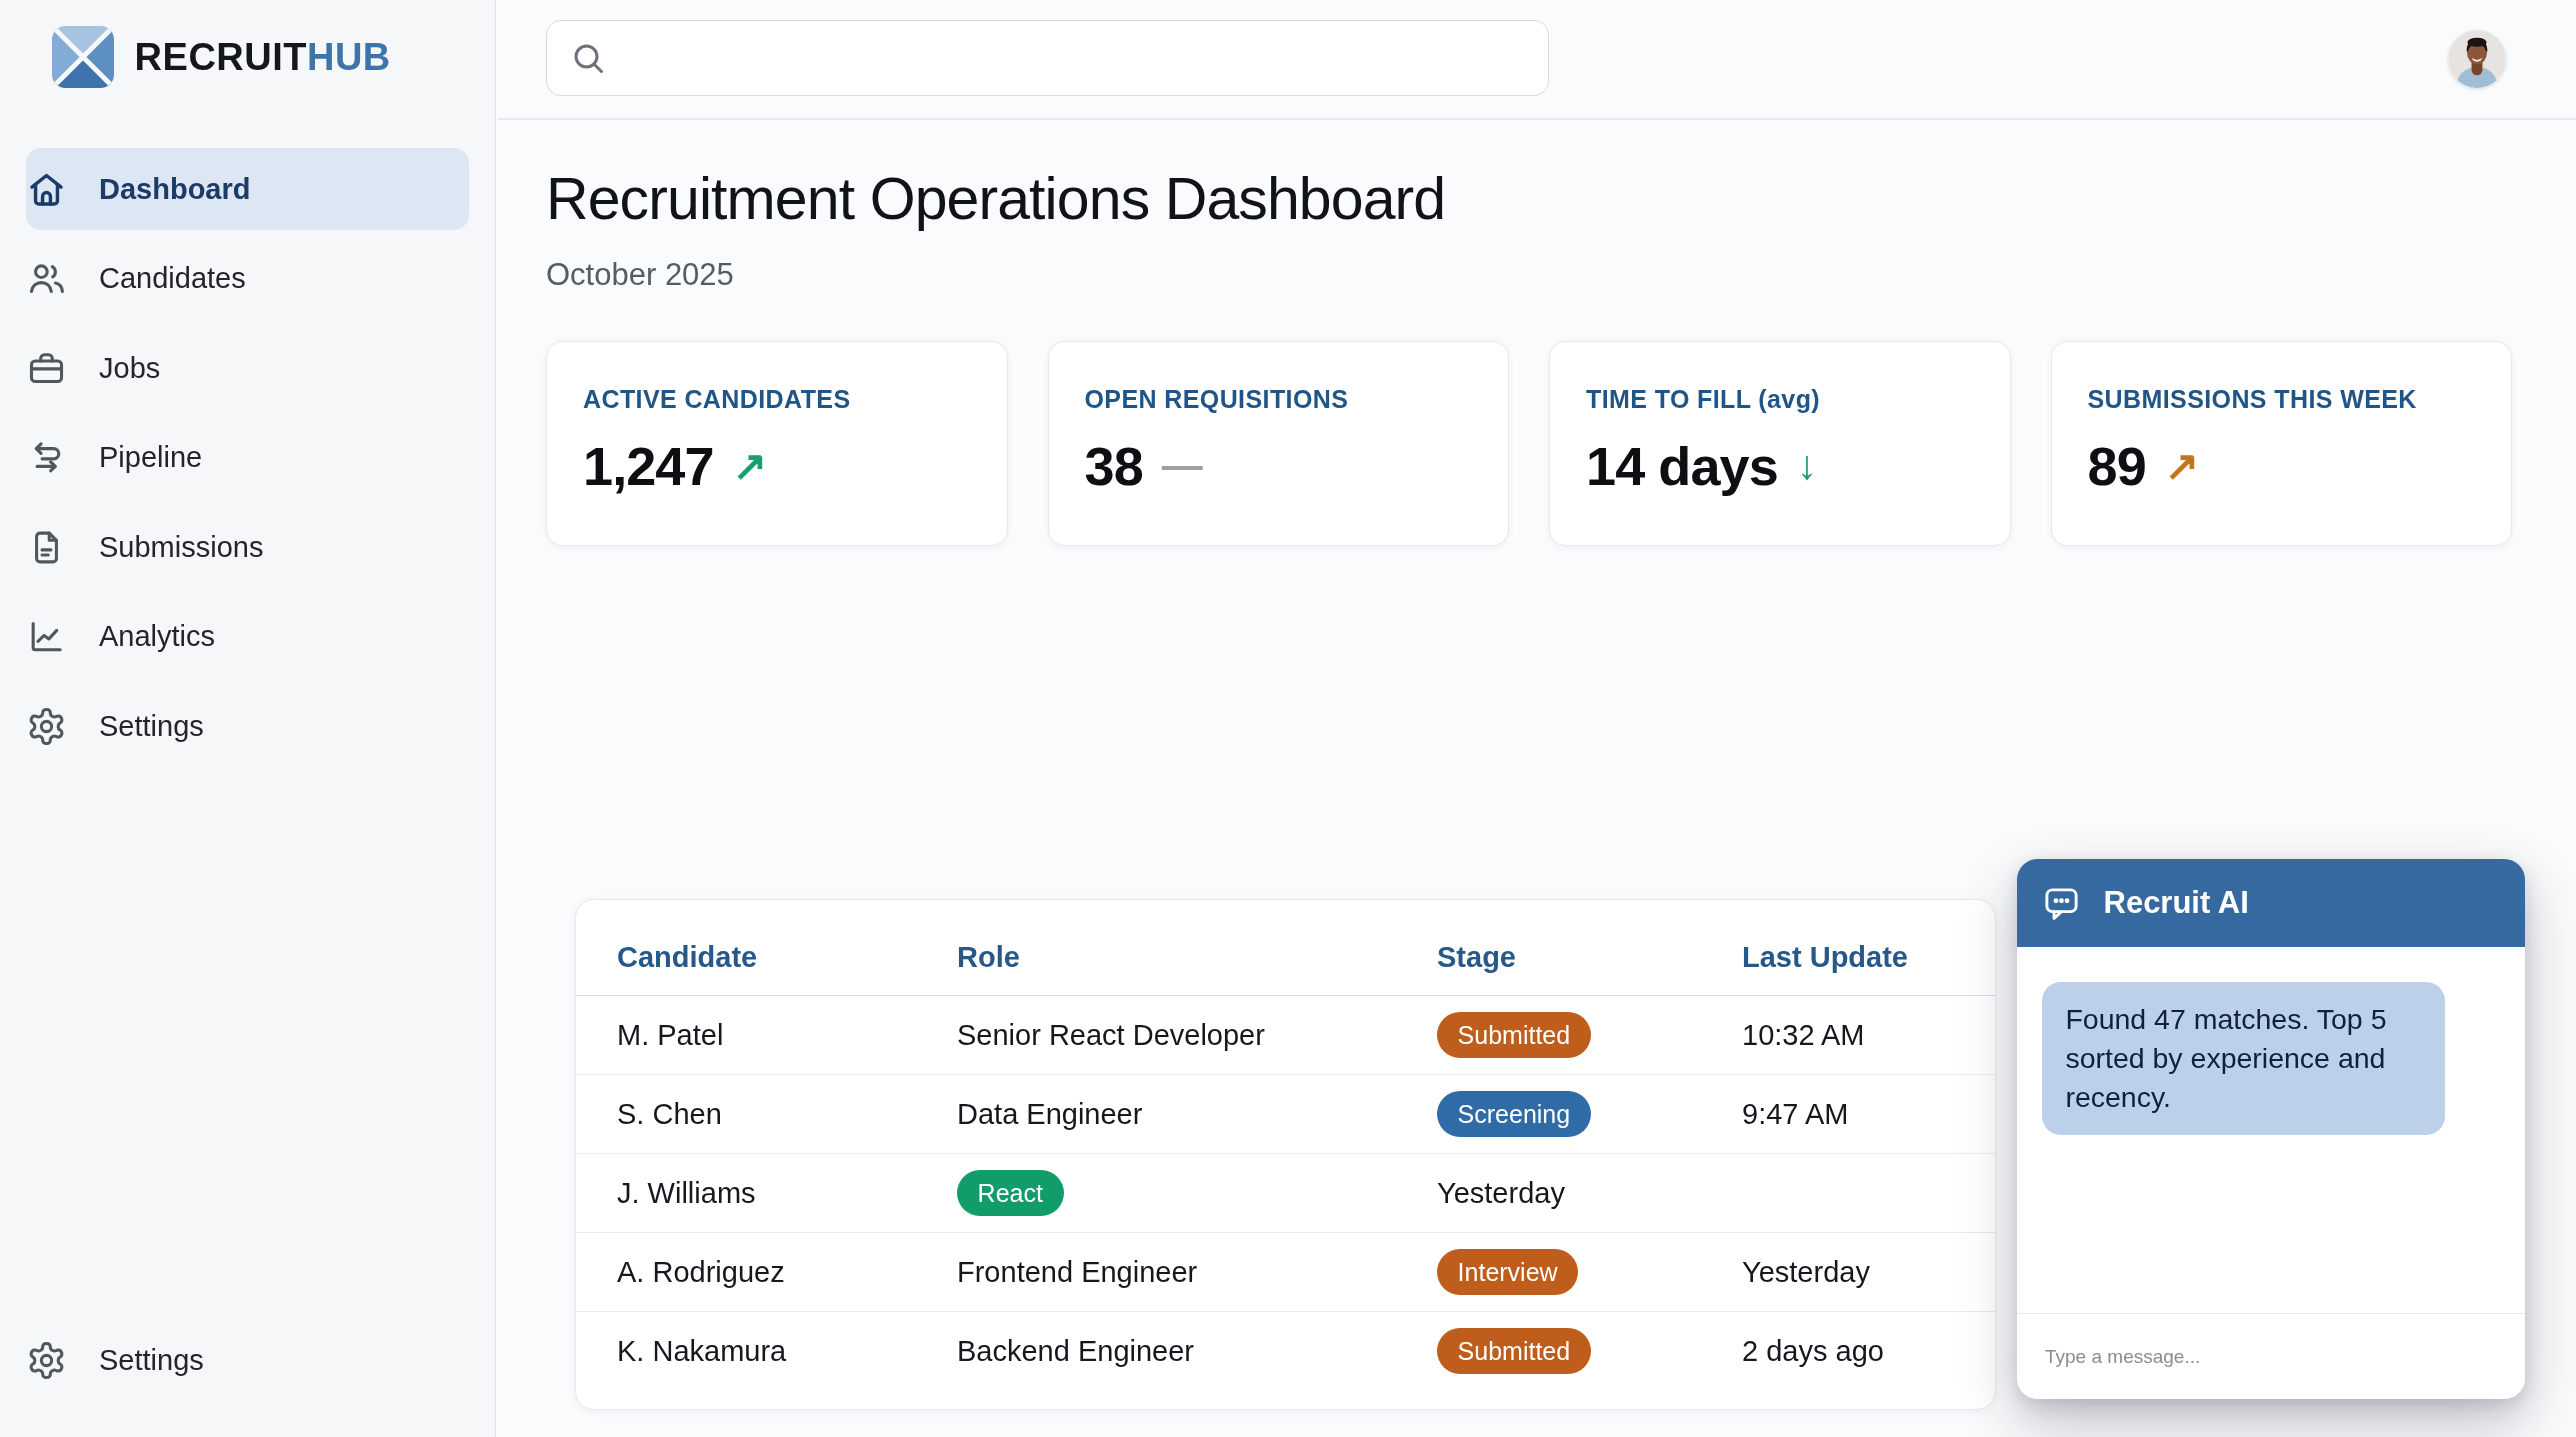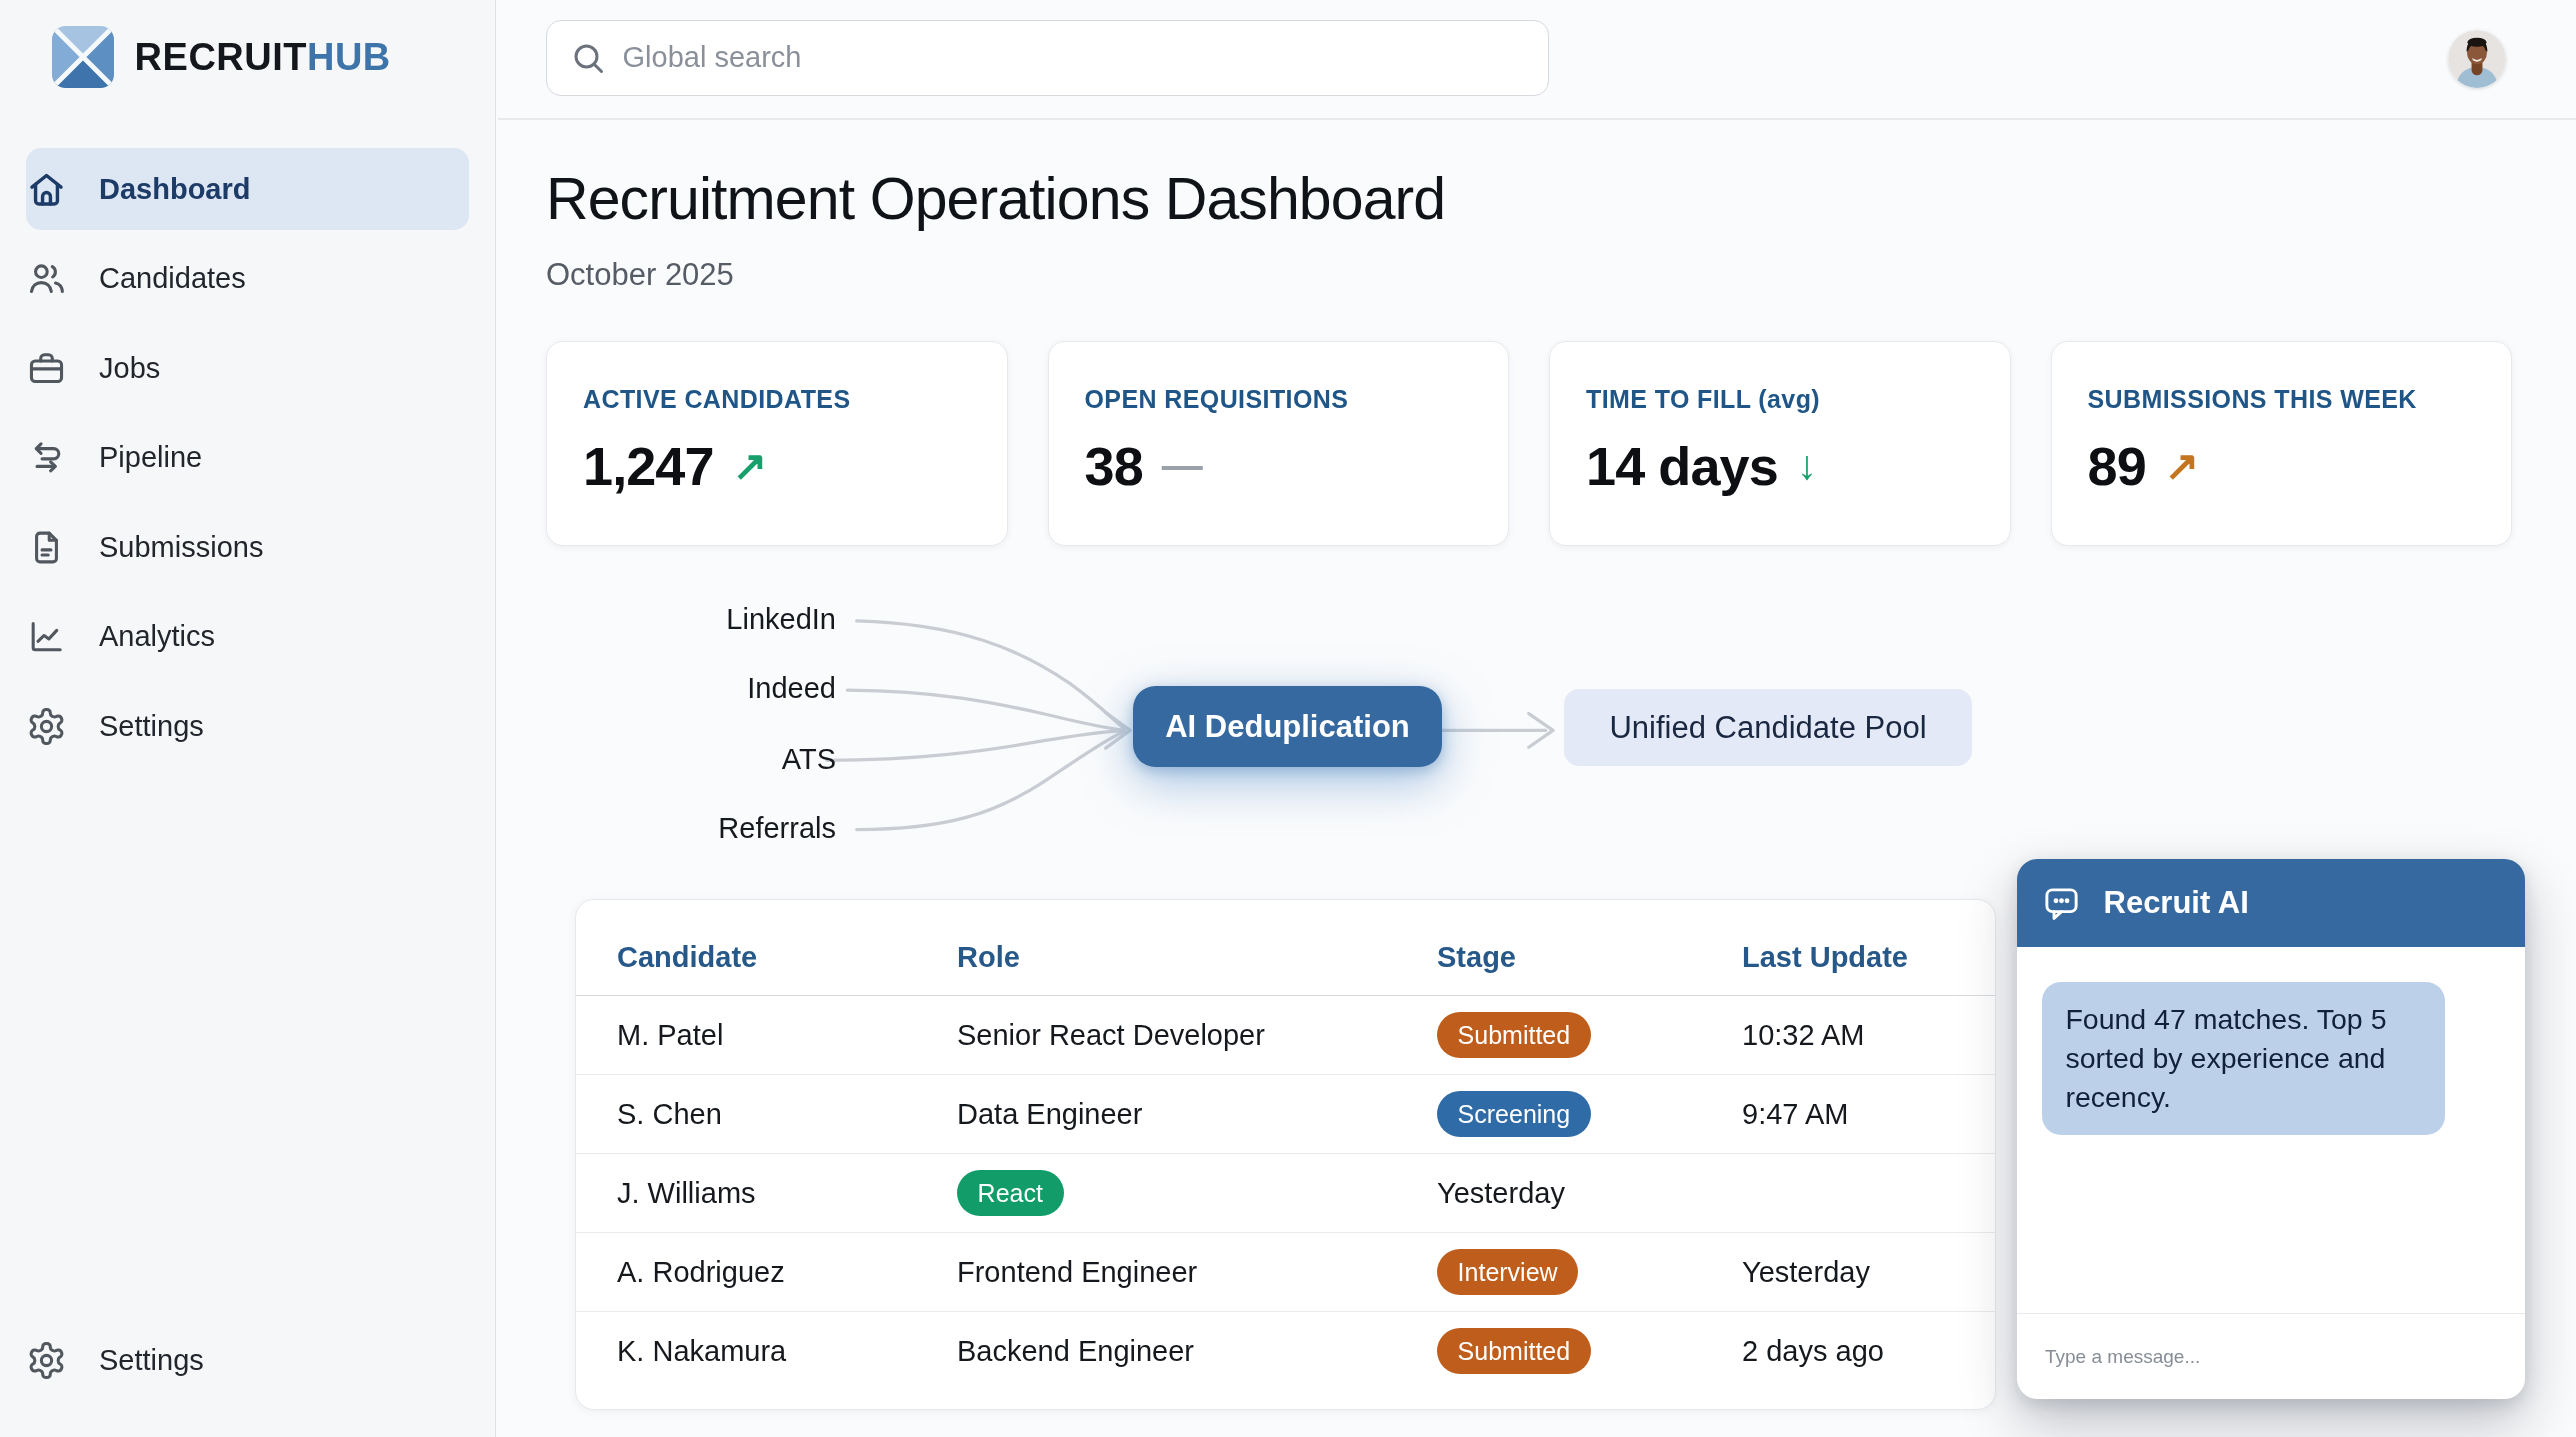--- a/index.html
+++ b/index.html
@@ -202,21 +202,20 @@
         <span>Settings</span>
       </div>
     </div>
   </aside>
 
   <div class="search">
     <svg viewBox="0 0 24 24">
         <circle cx="11" cy="11" r="7"></circle>
         <path d="M16.3 16.3 21 21"></path>
       </svg>
-    <input type="text" placeholder="Global search" style="">
   </div>
   <div class="topbar-divider"></div>
   <div class="avatar">
     <svg viewBox="0 0 64 64" width="58" height="58">
       <defs>
           <clipPath id="av">
             <circle cx="32" cy="32" r="32"></circle>
           </clipPath>
         </defs>
       <g clip-path="url(#av)">
@@ -258,37 +257,20 @@
     </div>
     <div class="card">
       <div class="card-label">SUBMISSIONS THIS WEEK</div>
       <div class="card-value">
           <span>89</span>
           <span class="trend" style="color: rgb(195, 118, 31);">↗</span>
         </div>
     </div>
   </div>
 
-  <div class="flow">
-    <svg class="connectors" viewBox="0 0 1530 290" fill="none" stroke="#c9cdd3" stroke-width="3.5" stroke-linecap="round" stroke-linejoin="round">
-      <path d="M 332 33 C 440 36 505 62 560 100 C 593 124 607 140 618 148"></path>
-      <path d="M 322 107 C 420 108 478 120 535 133 C 572 142 603 148 618 150"></path>
-      <path d="M 300 182 C 398 182 470 172 532 161 C 574 154 604 151 618 150"></path>
-      <path d="M 332 256 C 430 256 480 238 530 206 C 572 178 602 158 618 151"></path>
-      <path d="M 598 131 L 624 150 L 598 169"></path>
-      <path d="M 957 150 L 1068 150"></path>
-      <path d="M 1050 132 L 1076 150 L 1050 168"></path>
-    </svg>
-    <div class="flow-label" style="left:0; top:13px;">LinkedIn</div>
-    <div class="flow-label" style="left:0; top:82px;">Indeed</div>
-    <div class="flow-label" style="left:0; top:153px;">ATS</div>
-    <div class="flow-label" style="left:0; top:222px;">Referrals</div>
-    <div class="flow-node node-process" style="background-color: rgb(53, 105, 159);">AI Deduplication</div>
-    <div class="flow-node node-output" style="background-color: rgb(227, 233, 246);">Unified Candidate Pool</div>
-  </div>
 
   <div class="table-card">
     <div class="t-row t-head">
       <div class="cell">Candidate</div>
       <div class="cell">Role</div>
       <div class="cell">Stage</div>
       <div class="cell">Last Update</div>
     </div>
     <div class="t-row">
       <div class="cell">M. Patel</div>

